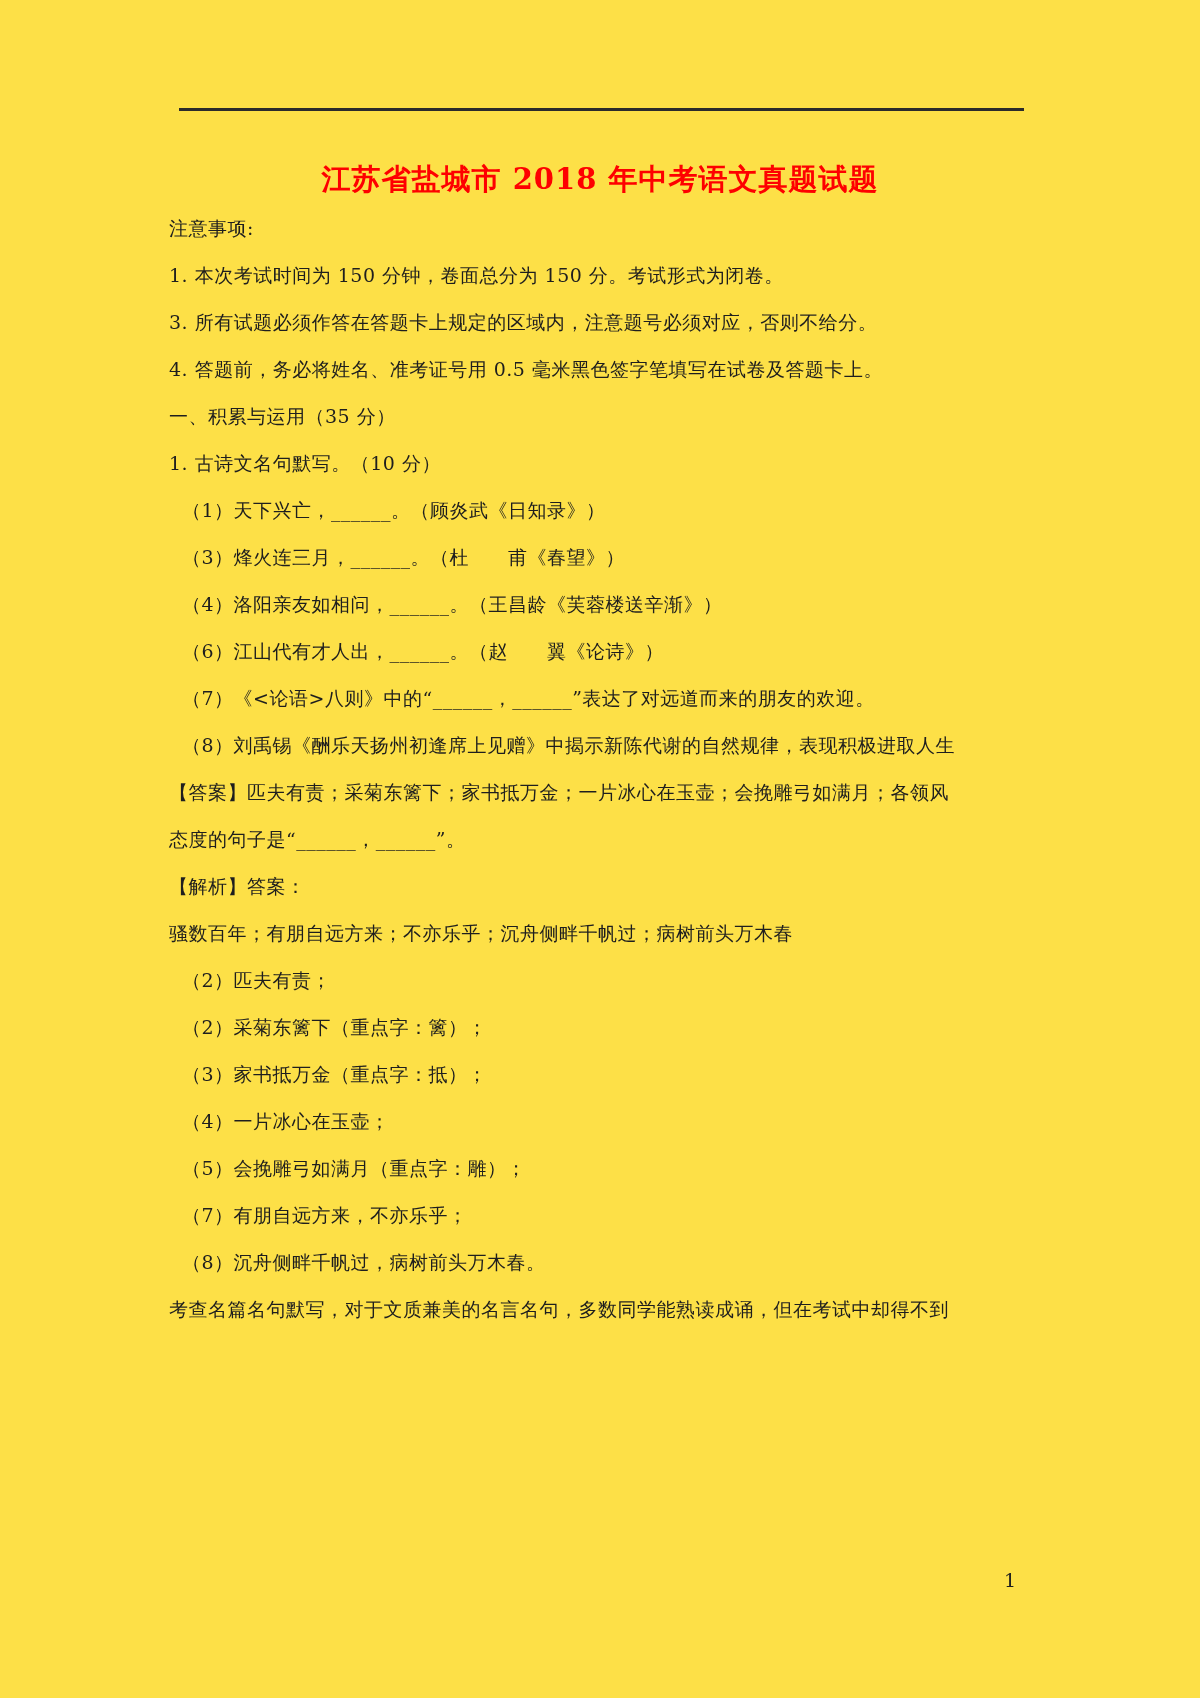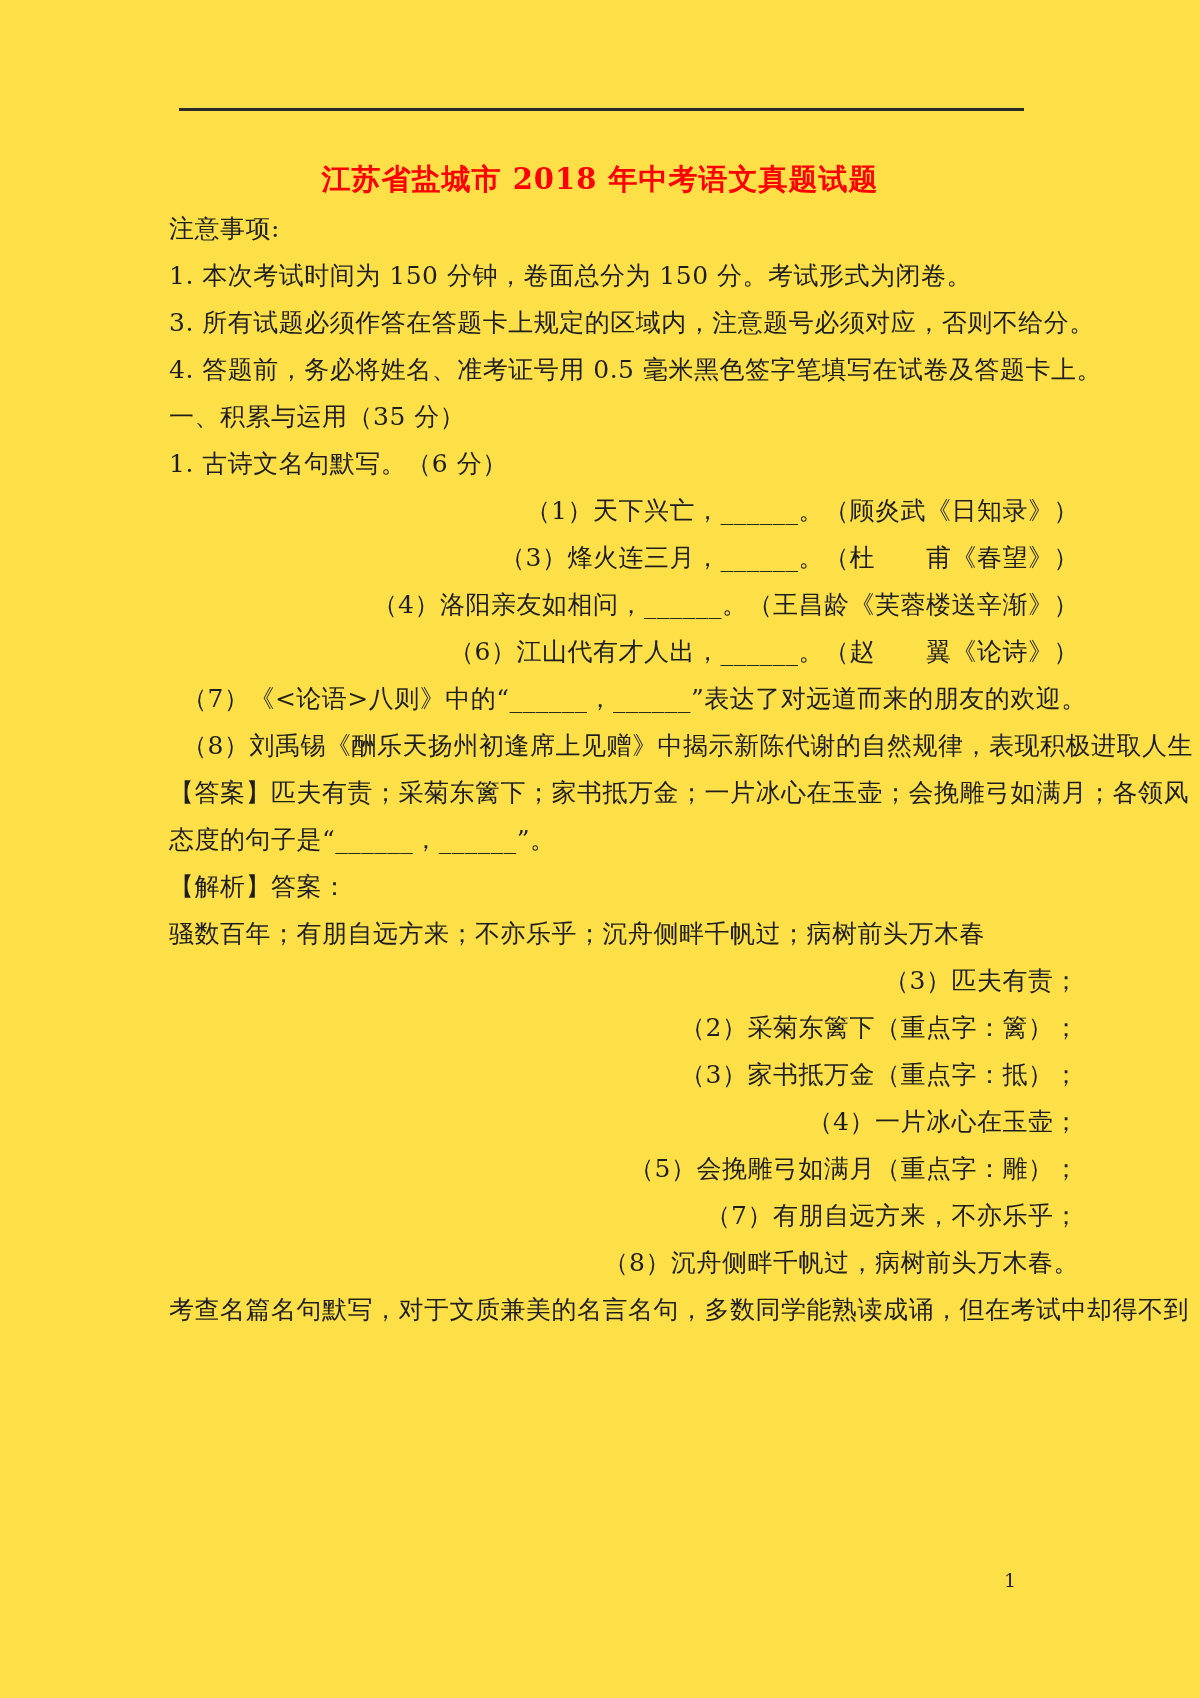--- a/index.html
+++ b/index.html
@@ -34,57 +34,57 @@
   }
   .doc-body {
     position: absolute;
     left: 169px;
     top: 205px;
     width: 910px;
   }
   .line {
     height: 47px;
     line-height: 47px;
-    font-size: 25px;
+    font-size: 19px;
     white-space: pre;
     letter-spacing: 0.5px;
   }
-  .line.indent { padding-left: 13px; text-align: right; }
+  .line.indent { padding-left: 13px; }
   .page-num {
     position: absolute;
     left: 1004px;
     top: 1568px;
     font-size: 19px;
     line-height: 24px;
   }
 </style>
 </head>
 <body>
 
 <div class="page">
   <div class="top-rule"></div>
   <h1 class="title" style="color: rgb(254, 0, 0);">江苏省盐城市 2018 年中考语文真题试题</h1>
   <div class="doc-body">
       <div class="line">注意事项:</div>
       <div class="line">1. 本次考试时间为 150 分钟，卷面总分为 150 分。考试形式为闭卷。</div>
       <div class="line">3. 所有试题必须作答在答题卡上规定的区域内，注意题号必须对应，否则不给分。</div>
       <div class="line">4. 答题前，务必将姓名、准考证号用 0.5 毫米黑色签字笔填写在试卷及答题卡上。</div>
       <div class="line">一、积累与运用（35 分）</div>
-      <div class="line">1. 古诗文名句默写。（6 分）</div>
+      <div class="line">1. 古诗文名句默写。（10 分）</div>
       <div class="line indent">（1）天下兴亡，______。（顾炎武《日知录》）</div>
       <div class="line indent">（3）烽火连三月，______。（杜　　甫《春望》）</div>
       <div class="line indent">（4）洛阳亲友如相问，______。（王昌龄《芙蓉楼送辛渐》）</div>
       <div class="line indent">（6）江山代有才人出，______。（赵　　翼《论诗》）</div>
       <div class="line indent">（7）《&lt;论语&gt;八则》中的“______，______”表达了对远道而来的朋友的欢迎。</div>
       <div class="line indent">（8）刘禹锡《酬乐天扬州初逢席上见赠》中揭示新陈代谢的自然规律，表现积极进取人生</div>
       <div class="line">【答案】匹夫有责；采菊东篱下；家书抵万金；一片冰心在玉壶；会挽雕弓如满月；各领风</div>
       <div class="line">态度的句子是“______，______”。</div>
       <div class="line">【解析】答案：</div>
       <div class="line">骚数百年；有朋自远方来；不亦乐乎；沉舟侧畔千帆过；病树前头万木春</div>
-      <div class="line indent">（3）匹夫有责；</div>
+      <div class="line indent">（2）匹夫有责；</div>
       <div class="line indent">（2）采菊东篱下（重点字：篱）；</div>
       <div class="line indent">（3）家书抵万金（重点字：抵）；</div>
       <div class="line indent">（4）一片冰心在玉壶；</div>
       <div class="line indent">（5）会挽雕弓如满月（重点字：雕）；</div>
       <div class="line indent">（7）有朋自远方来，不亦乐乎；</div>
       <div class="line indent">（8）沉舟侧畔千帆过，病树前头万木春。</div>
       <div class="line">考查名篇名句默写，对于文质兼美的名言名句，多数同学能熟读成诵，但在考试中却得不到</div>
     </div>
   <div class="page-num">1</div>
 </div>

